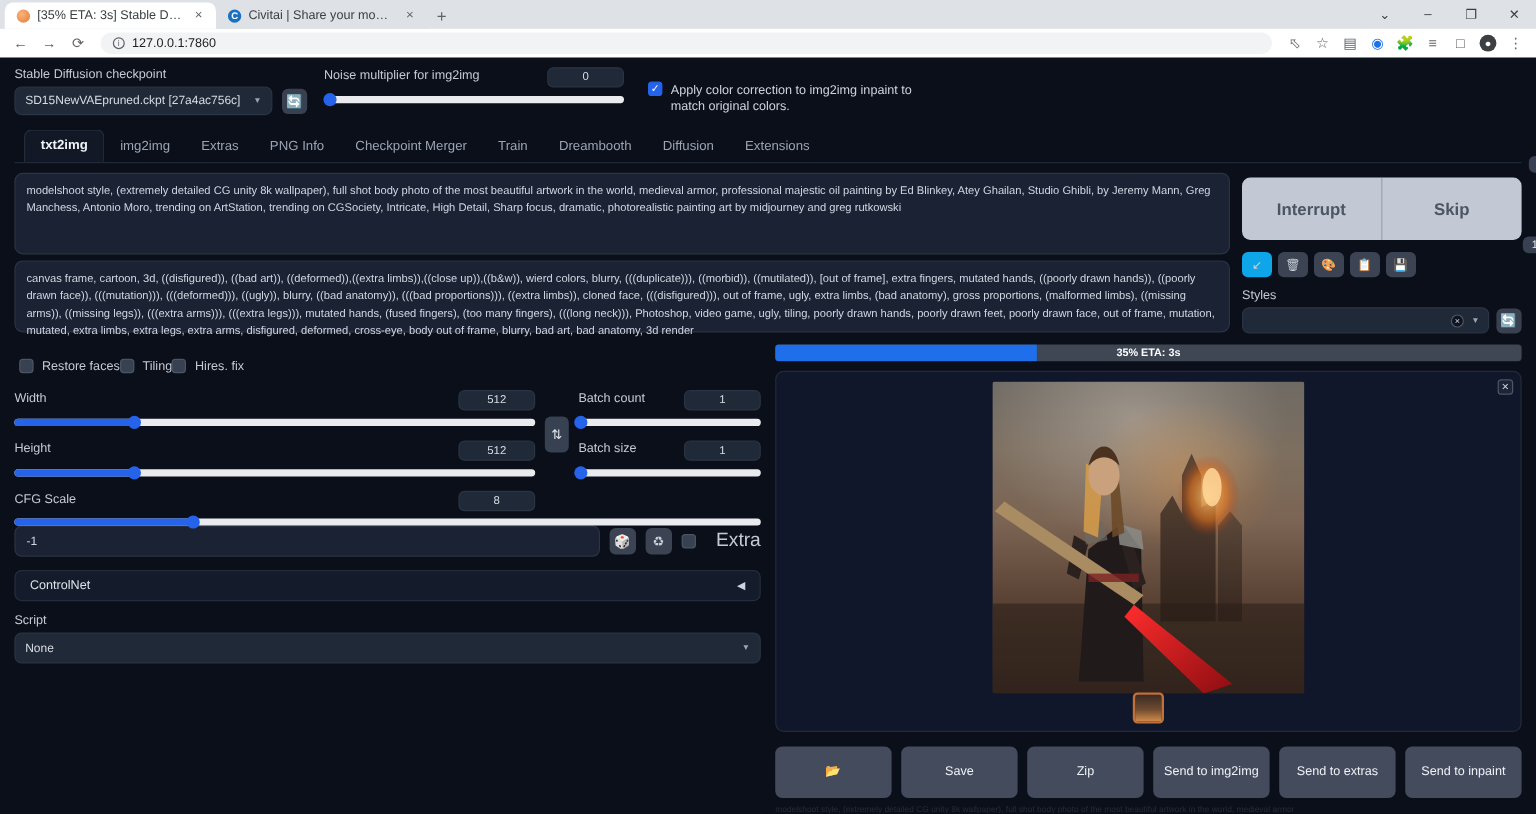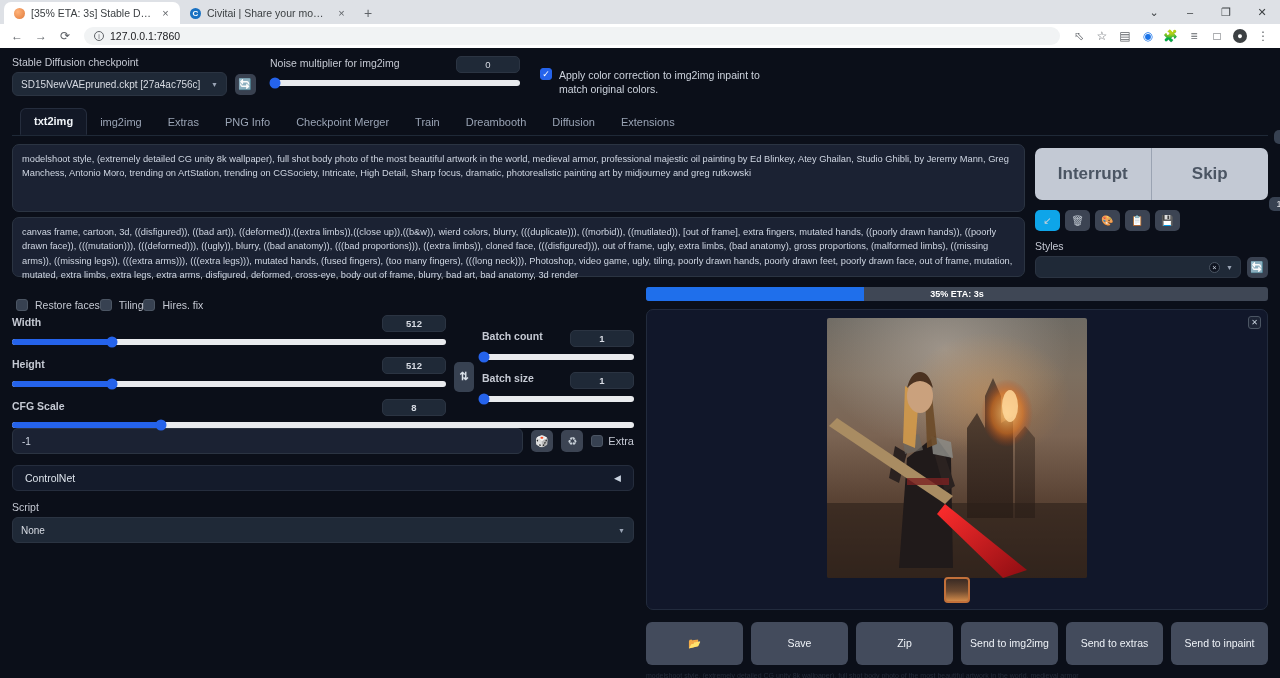--- a/index.html
+++ b/index.html
@@ -157,21 +157,21 @@
   }
 
   
   #gen-col { flex: 1 1 auto; }
   #interrupt-row {
     display: flex; background: #c3c9d4; border-radius: 7px; overflow: hidden;
     height: 52px; margin-top: 4px;
   }
   .big-btn {
     flex: 1 1 50%; display: flex; align-items: center; justify-content: center;
-    font-size: 17px; color: #4b5563; font-weight: 600;
+    font-size: 14px; color: #4b5563; font-weight: 600;
   }
   #interrupt-btn { border-right: 1px solid #9aa3b2; }
   #tool-icons { display: flex; gap: 5px; margin-top: 10px; }
   .tool-ico {
     width: 25px; height: 21px; border-radius: 5px; background: #3c4453;
     display: flex; align-items: center; justify-content: center; font-size: 10px;
   }
   .tool-ico.blue { background: #0ea5e9; }
   #styles-label { margin-top: 9px; }
   #styles-row { display: flex; gap: 6px; align-items: center; }
@@ -191,41 +191,41 @@
   #left-col { flex: 0 0 622px; }
   #right-col { flex: 1 1 auto; }
 
   .two-up { display: flex; gap: 14px; }
   .sampling-method { flex: 0 0 297px; }
   .sampling-steps { flex: 1 1 auto; }
 
   .checkrow { display: flex; align-items: center; margin-top: 12px; padding-left: 4px; }
   .checkitem { display: flex; gap: 7px; align-items: center; font-size: 10.5px; color: #c5c9d3; }
 
-  #dims { display: flex; gap: 8px; margin-top: 4px; align-items: center; font-weight: bold; }
+  #dims { display: flex; gap: 8px; margin-top: 14px; align-items: flex-start; }
   #dims-left { flex: 0 0 434px; }
   #swap-btn {
     width: 20px; height: 30px; border-radius: 5px; background: #374151;
     display: flex; align-items: center; justify-content: center;
     font-size: 11px; color: #dbe2ea; margin-top: 22px;
   }
   #dims-right { flex: 1 1 auto; }
 
   #seed-label { margin-top: 13px; }
   #seed-row { display: flex; gap: 8px; align-items: center; }
   #seed-input {
     flex: 1 1 auto; background: #1b2233; border: 1px solid #2b3442;
     border-radius: 6px; height: 26px; display: flex; align-items: center;
     padding: 0 9px; font-size: 10px; color: #cfd6e2;
   }
   .seed-ico {
     width: 22px; height: 22px; border-radius: 5px; background: #3c4453;
     display: flex; align-items: center; justify-content: center; font-size: 11px;
   }
-  #extra-check { display: flex; gap: 5px; align-items: center; font-size: 11px; color: #c5c9d3; }
+  #extra-check { display: flex; gap: 17px; align-items: center; font-size: 16px; color: #c5c9d3; }
 
   #controlnet {
     margin-top: 11px; background: #141b2b; border: 1px solid #252d3d;
     border-radius: 6px; height: 26px; display: flex; align-items: center;
     justify-content: space-between; padding: 0 12px; font-size: 10.5px; color: #dbe2ea;
   }
   #script-label { margin-top: 10px; }
 
   
   #progress-wrap {

